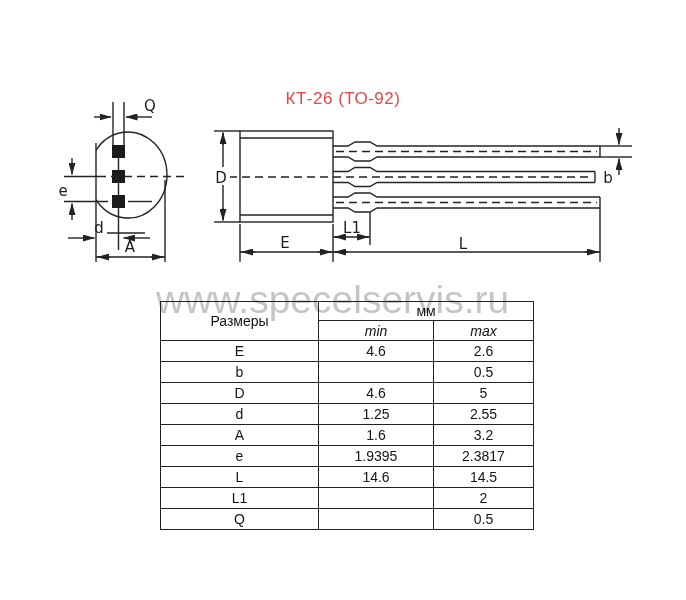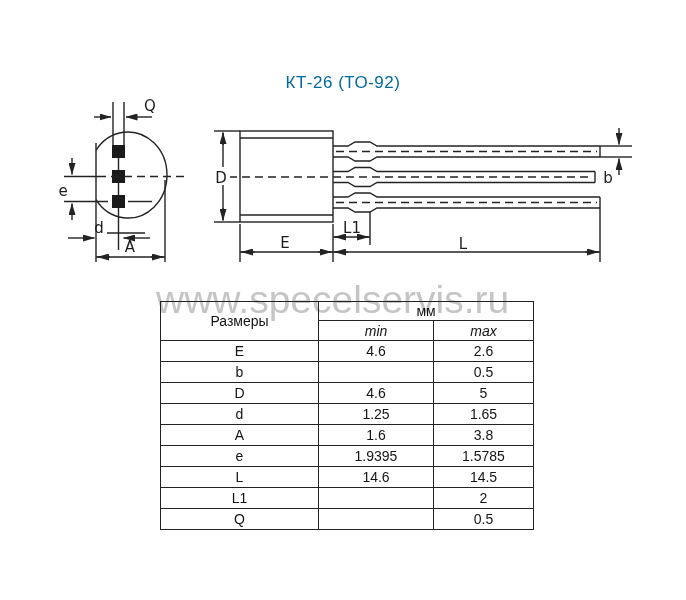--- a/index.html
+++ b/index.html
@@ -1,19 +1,19 @@
 <!DOCTYPE html>
 <html><head>
 <meta charset="utf-8">
 <style>
   html,body{margin:0;padding:0;background:#fff;}
   #page{position:relative;width:686px;height:600px;background:#ffffff;overflow:hidden;
         font-family:"Liberation Sans",sans-serif;}
-  #title{position:absolute;left:0;top:73px;width:100%;text-align:center;
-         font-size:17px;color:#0369a1;letter-spacing:.5px;z-index:3;}
+  #title{position:absolute;left:0;top:89px;width:100%;text-align:center;
+         font-size:17px;color:#ef4444;letter-spacing:.5px;z-index:3;}
   #watermark{position:absolute;left:156px;top:280px;font-size:39px;line-height:1;
              color:#b7b7b7;opacity:.8;z-index:1;white-space:nowrap;
              font-family:"Liberation Sans",sans-serif;}
   #drawing{position:absolute;left:0;top:0;z-index:0;}
   #drawing path,#drawing line,#drawing rect.stroke{stroke:#232323;stroke-width:1.4;fill:none;}
   #drawing line.dash{stroke-dasharray:8 5;}
   #drawing rect.pad{fill:#1b1b1b;stroke:none;}
   #drawing rect.mask{fill:#ffffff;stroke:none;}
   #drawing text{font-family:"DejaVu Sans",sans-serif;font-size:15px;fill:#1c1c1c;text-anchor:middle;}
   #dims-table{position:absolute;left:160px;top:301px;width:373px;border-collapse:collapse;
@@ -154,31 +154,31 @@
       <td>0.5</td>
     </tr>
     <tr class="dr">
       <td>D</td>
       <td>4.6</td>
       <td>5</td>
     </tr>
     <tr class="dr">
       <td>d</td>
       <td>1.25</td>
-      <td>1.65</td>
+      <td>2.55</td>
     </tr>
     <tr class="dr">
       <td>A</td>
       <td>1.6</td>
-      <td>3.8</td>
+      <td>3.2</td>
     </tr>
     <tr class="dr">
       <td>e</td>
       <td>1.9395</td>
-      <td>1.5785</td>
+      <td>2.3817</td>
     </tr>
     <tr class="dr">
       <td>L</td>
       <td>14.6</td>
       <td>14.5</td>
     </tr>
     <tr class="dr">
       <td>L1</td>
       <td></td>
       <td>2</td>

